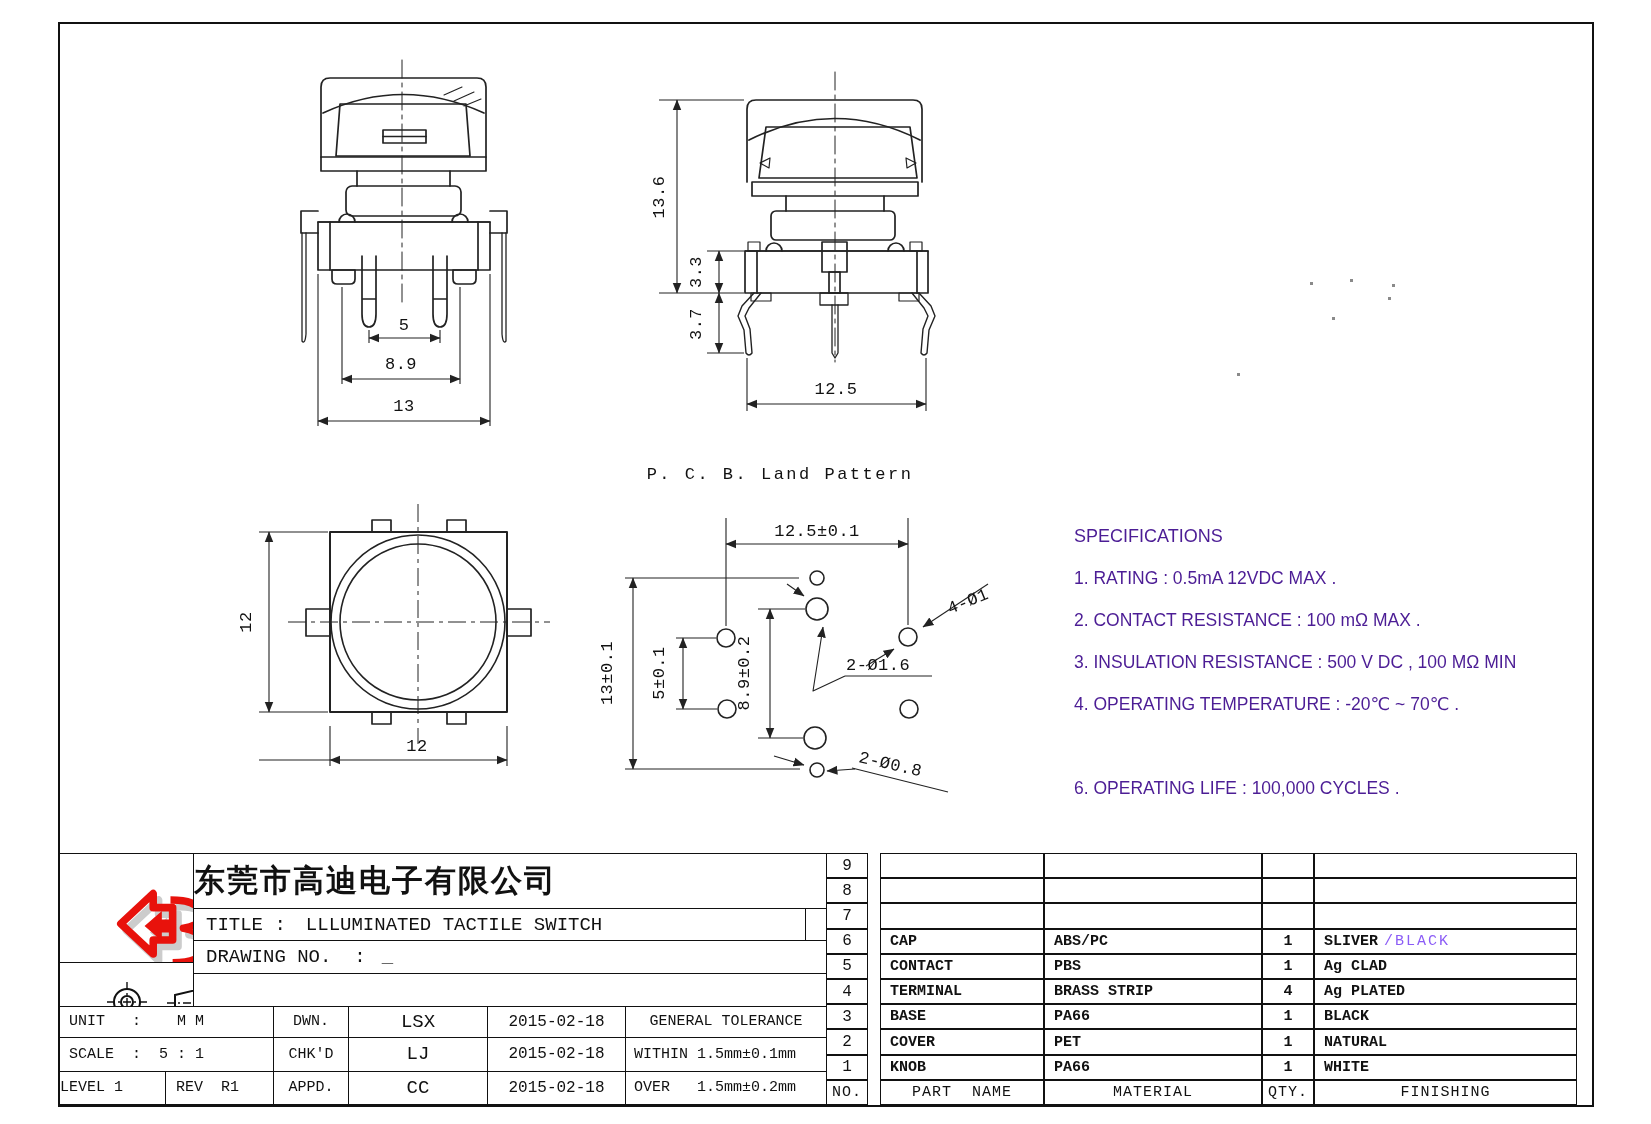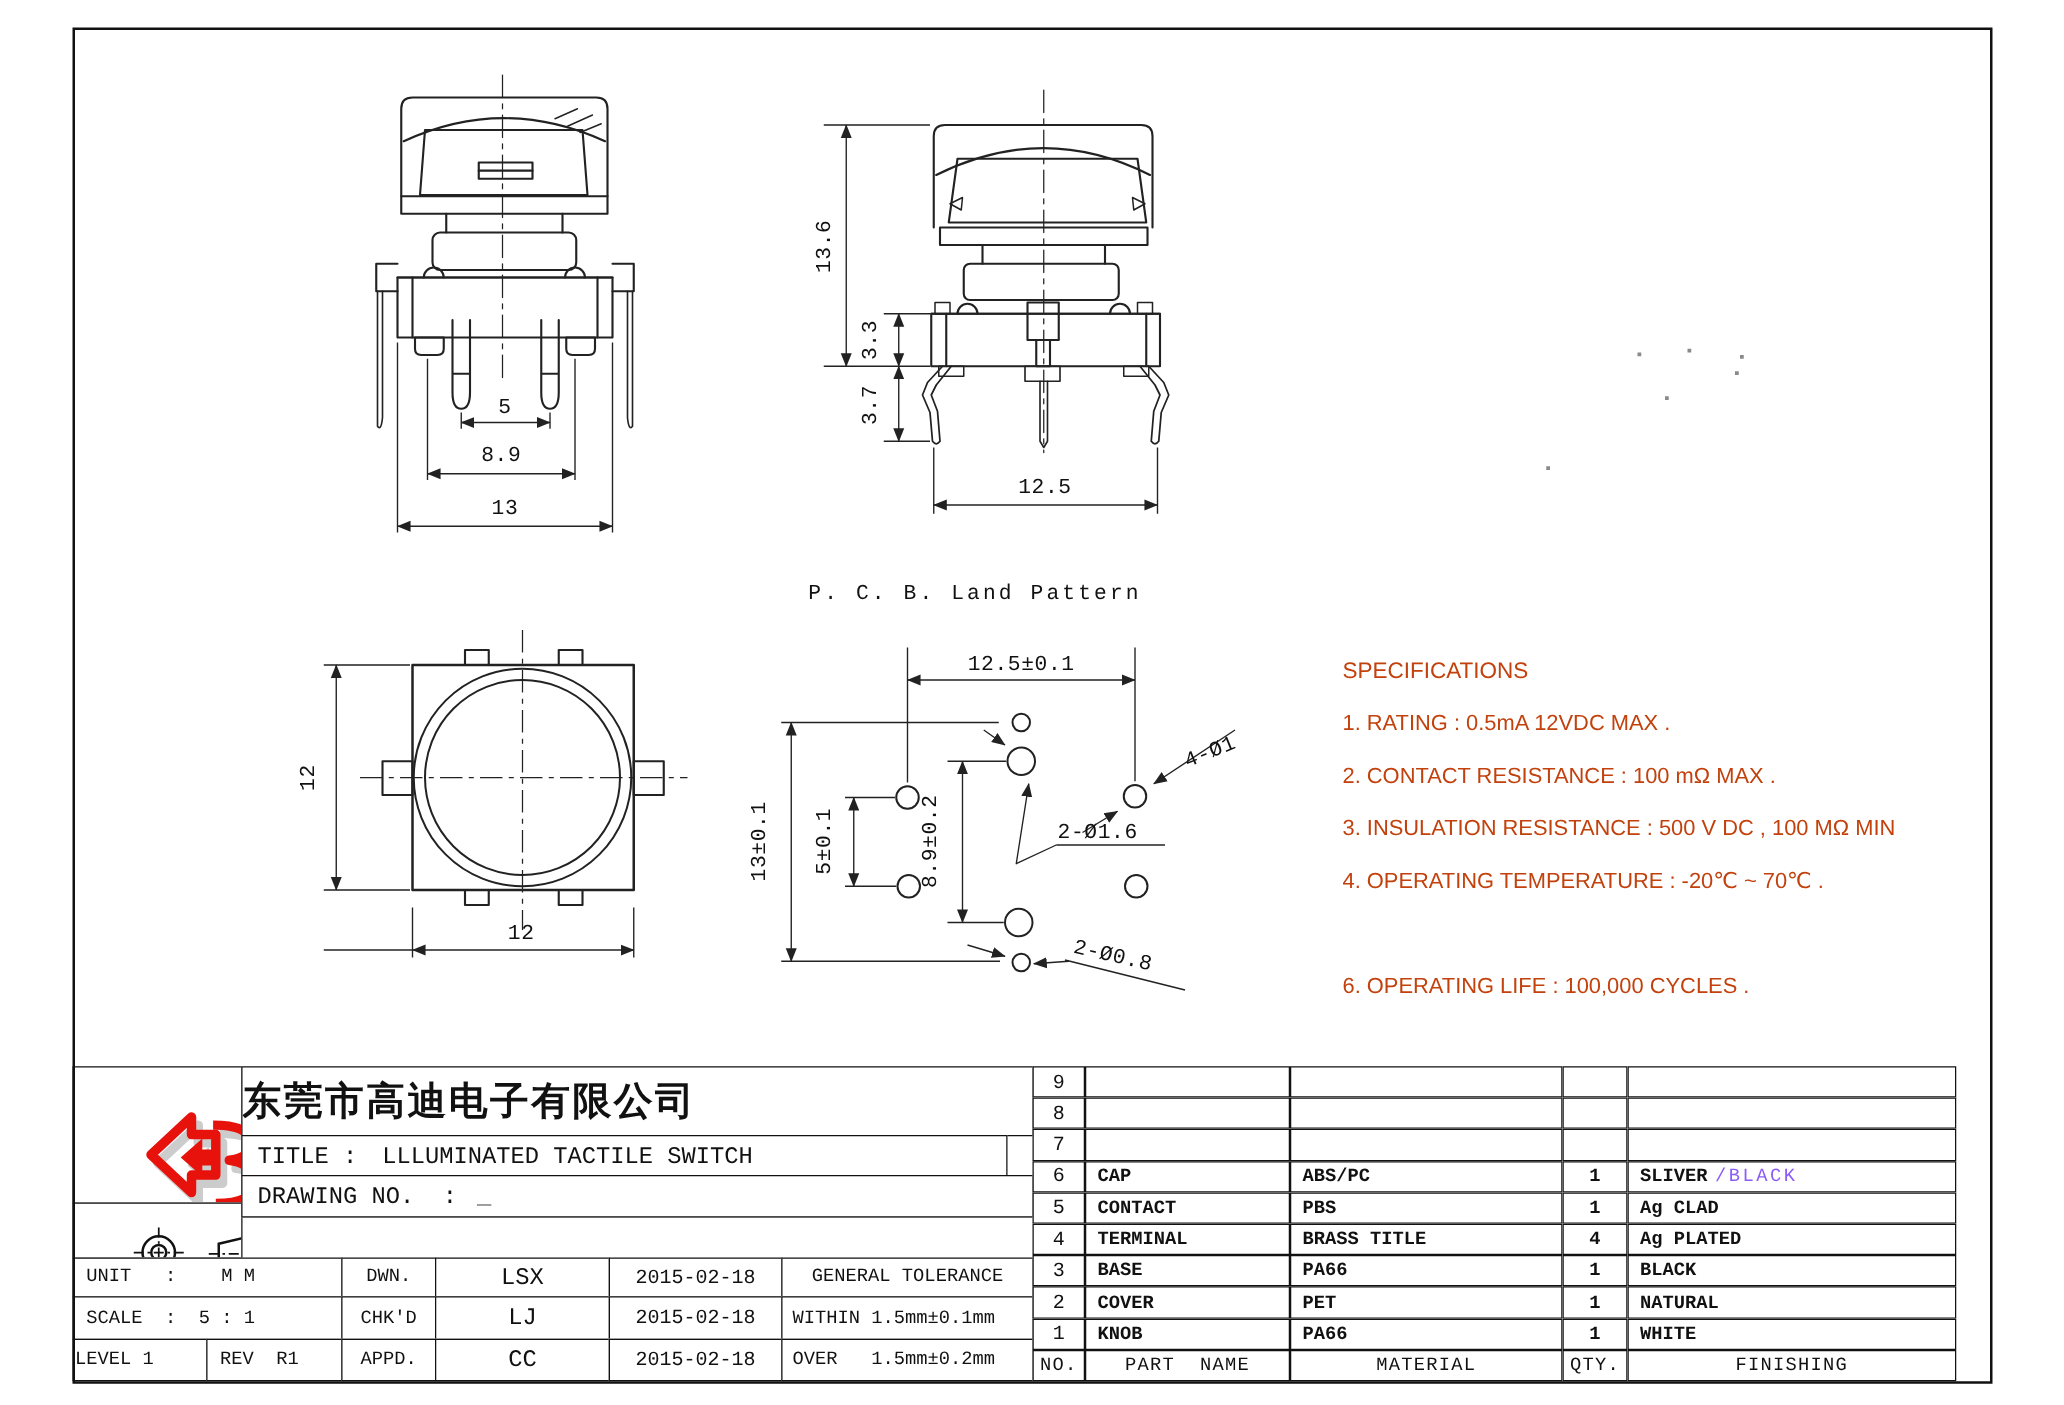--- a/index.html
+++ b/index.html
@@ -4,39 +4,39 @@
 <style>
   html,body{margin:0;padding:0;background:#ffffff;}
   #sheet{position:relative;width:1651px;height:1124px;background:#fff;overflow:hidden;
          font-family:"Liberation Mono","DejaVu Sans Mono",monospace;color:#111;}
   #frame{position:absolute;left:58px;top:22px;width:1532px;height:1081px;border:2px solid #111;}
   svg text{font-family:"Liberation Mono","DejaVu Sans Mono",monospace;}
   .dimtxt{font-size:17px;fill:#111;letter-spacing:0.5px;}
   .pcbtitle{font-size:17px;fill:#111;letter-spacing:2.5px;}
   
   .spec{position:absolute;left:1074px;font-family:"Liberation Sans","DejaVu Sans",sans-serif;
-        font-size:17.5px;color:#c2410c;white-space:pre;}
+        font-size:17.5px;color:#4c1d95;white-space:pre;}
   
   .cell{position:absolute;border:1px solid #111;box-sizing:border-box;background:#fff;
         white-space:pre;overflow:hidden;}
   .companycell{font-family:"Liberation Sans","DejaVu Sans",sans-serif;font-weight:bold;
         font-size:31px;text-align:left;letter-spacing:2px;}
   .lbl15{font-size:15px;}
   .lbl16{font-size:16px;}
   .lbl19{font-size:19px;}
   .ctr{text-align:center;}
   .padl{padding-left:12px;}
   
   #parts{position:absolute;left:826px;top:853px;width:766px;height:252px;display:flex;
          flex-direction:column;}
   .prow{flex:1;display:flex;}
   .pcell{border:1px solid #111;box-sizing:border-box;display:flex;align-items:center;
          overflow:hidden;white-space:pre;background:#fff;}
   .c-no{width:42px;justify-content:center;font-size:16px;}
-  .c-part{width:164px;padding-left:9px;font-weight:bold;font-size:15px;}
+  .c-part{width:164px;padding-left:9px;font-weight:bold;font-size:15px;margin-left:12px;}
   .c-mat{width:218px;padding-left:9px;font-weight:bold;font-size:15px;}
   .c-qty{width:52px;justify-content:center;font-weight:bold;font-size:15px;}
   .c-fin{width:263px;padding-left:9px;font-weight:bold;font-size:15px;}
   .hdr{font-weight:normal !important;justify-content:center;padding-left:0 !important;
        font-size:15px;letter-spacing:1px;}
   .alt{font-weight:normal;color:#8b5cf6;letter-spacing:2px;margin-left:6px;}
   .speck{position:absolute;width:3px;height:3px;background:#8a8a8a;}
 </style>
 </head>
 <body>
@@ -284,21 +284,21 @@
     <div class="prow">
       <div class="pcell c-no">5</div>
       <div class="pcell c-part">CONTACT</div>
       <div class="pcell c-mat">PBS</div>
       <div class="pcell c-qty">1</div>
       <div class="pcell c-fin">Ag CLAD</div>
     </div>
     <div class="prow">
       <div class="pcell c-no">4</div>
       <div class="pcell c-part">TERMINAL</div>
-      <div class="pcell c-mat">BRASS TITLE</div>
+      <div class="pcell c-mat">BRASS STRIP</div>
       <div class="pcell c-qty">4</div>
       <div class="pcell c-fin">Ag PLATED</div>
     </div>
     <div class="prow">
       <div class="pcell c-no">3</div>
       <div class="pcell c-part">BASE</div>
       <div class="pcell c-mat">PA66</div>
       <div class="pcell c-qty">1</div>
       <div class="pcell c-fin">BLACK</div>
     </div>

